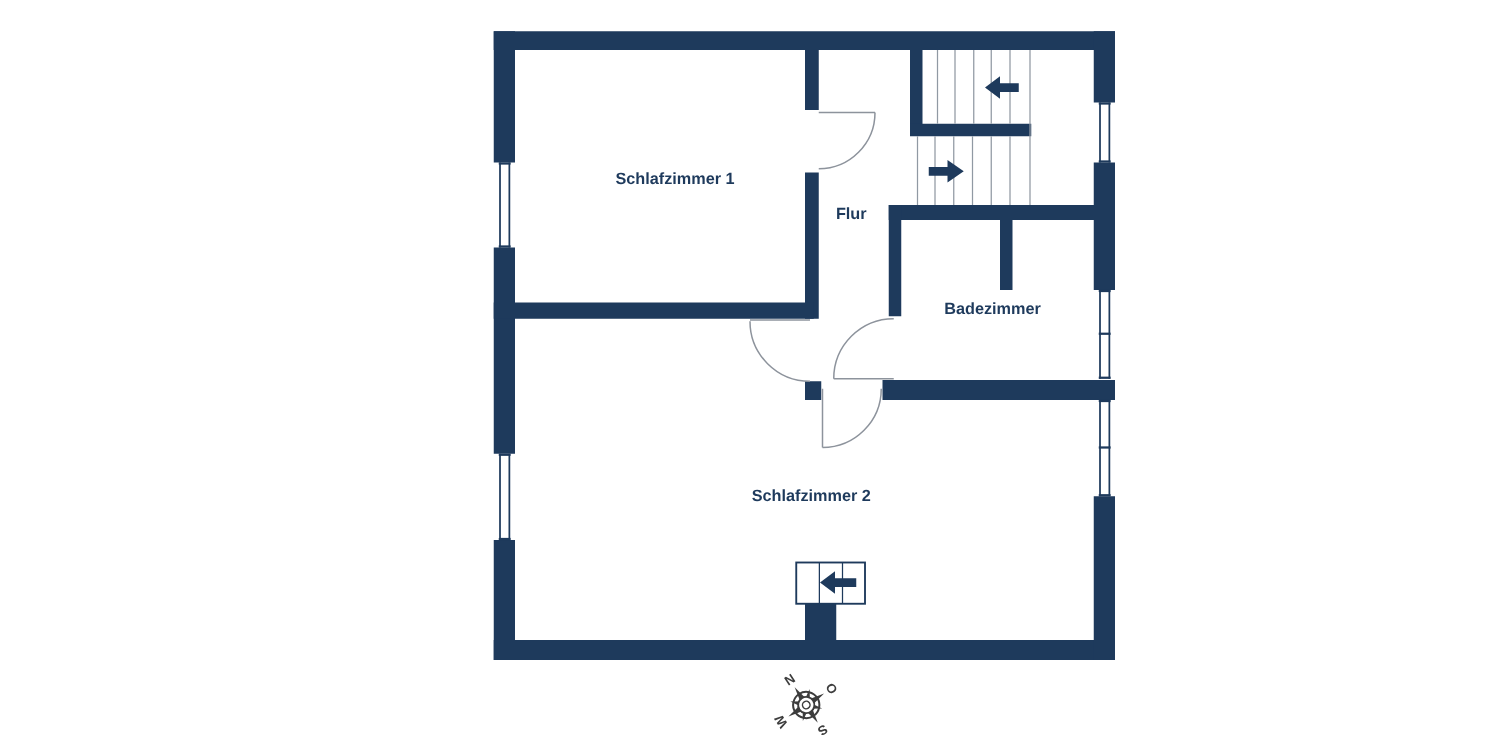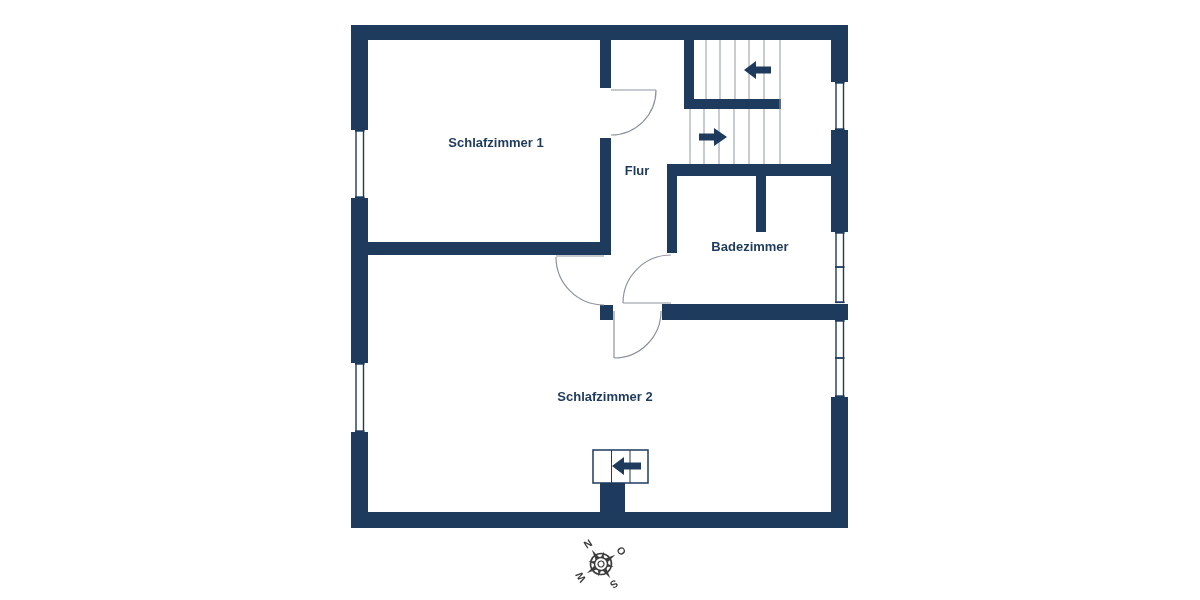--- a/index.html
+++ b/index.html
@@ -1,16 +1,16 @@
 <!DOCTYPE html>
 <html style="--wall: #1e3a5c; --arc: #8d939c; --tread: #9099a3; --compass: #3d3d3d; --bg: #ffffff;"><head>
 <meta charset="utf-8">
 <style>
   html,body{margin:0;padding:0;background:var(--bg,#fff);}
-  .page{width:1036px;height:600px;position:relative;background:var(--bg,#fff);}
+  .page{width:1036px;height:600px;position:relative;background:var(--bg,#fff);margin-left:44px;}
   svg{display:block;}
   .wall{fill:var(--wall,#1e3a5c);}
   .win-line{stroke:var(--wall,#1e3a5c);stroke-width:1.4;}
   .win-cap{stroke:var(--wall,#1e3a5c);stroke-width:1.8;}
   .tread{stroke:var(--tread,#9099a3);stroke-width:1;}
   .door-arc{stroke:var(--arc,#8d939c);stroke-width:1.2;fill:none;}
   .door-leaf{stroke:var(--arc,#8d939c);stroke-width:1.2;}
   .arrow{fill:var(--wall,#1e3a5c);}
   .entry-box{fill:#ffffff;stroke:var(--wall,#1e3a5c);stroke-width:1.5;}
   .entry-div{stroke:var(--wall,#1e3a5c);stroke-width:1;}

